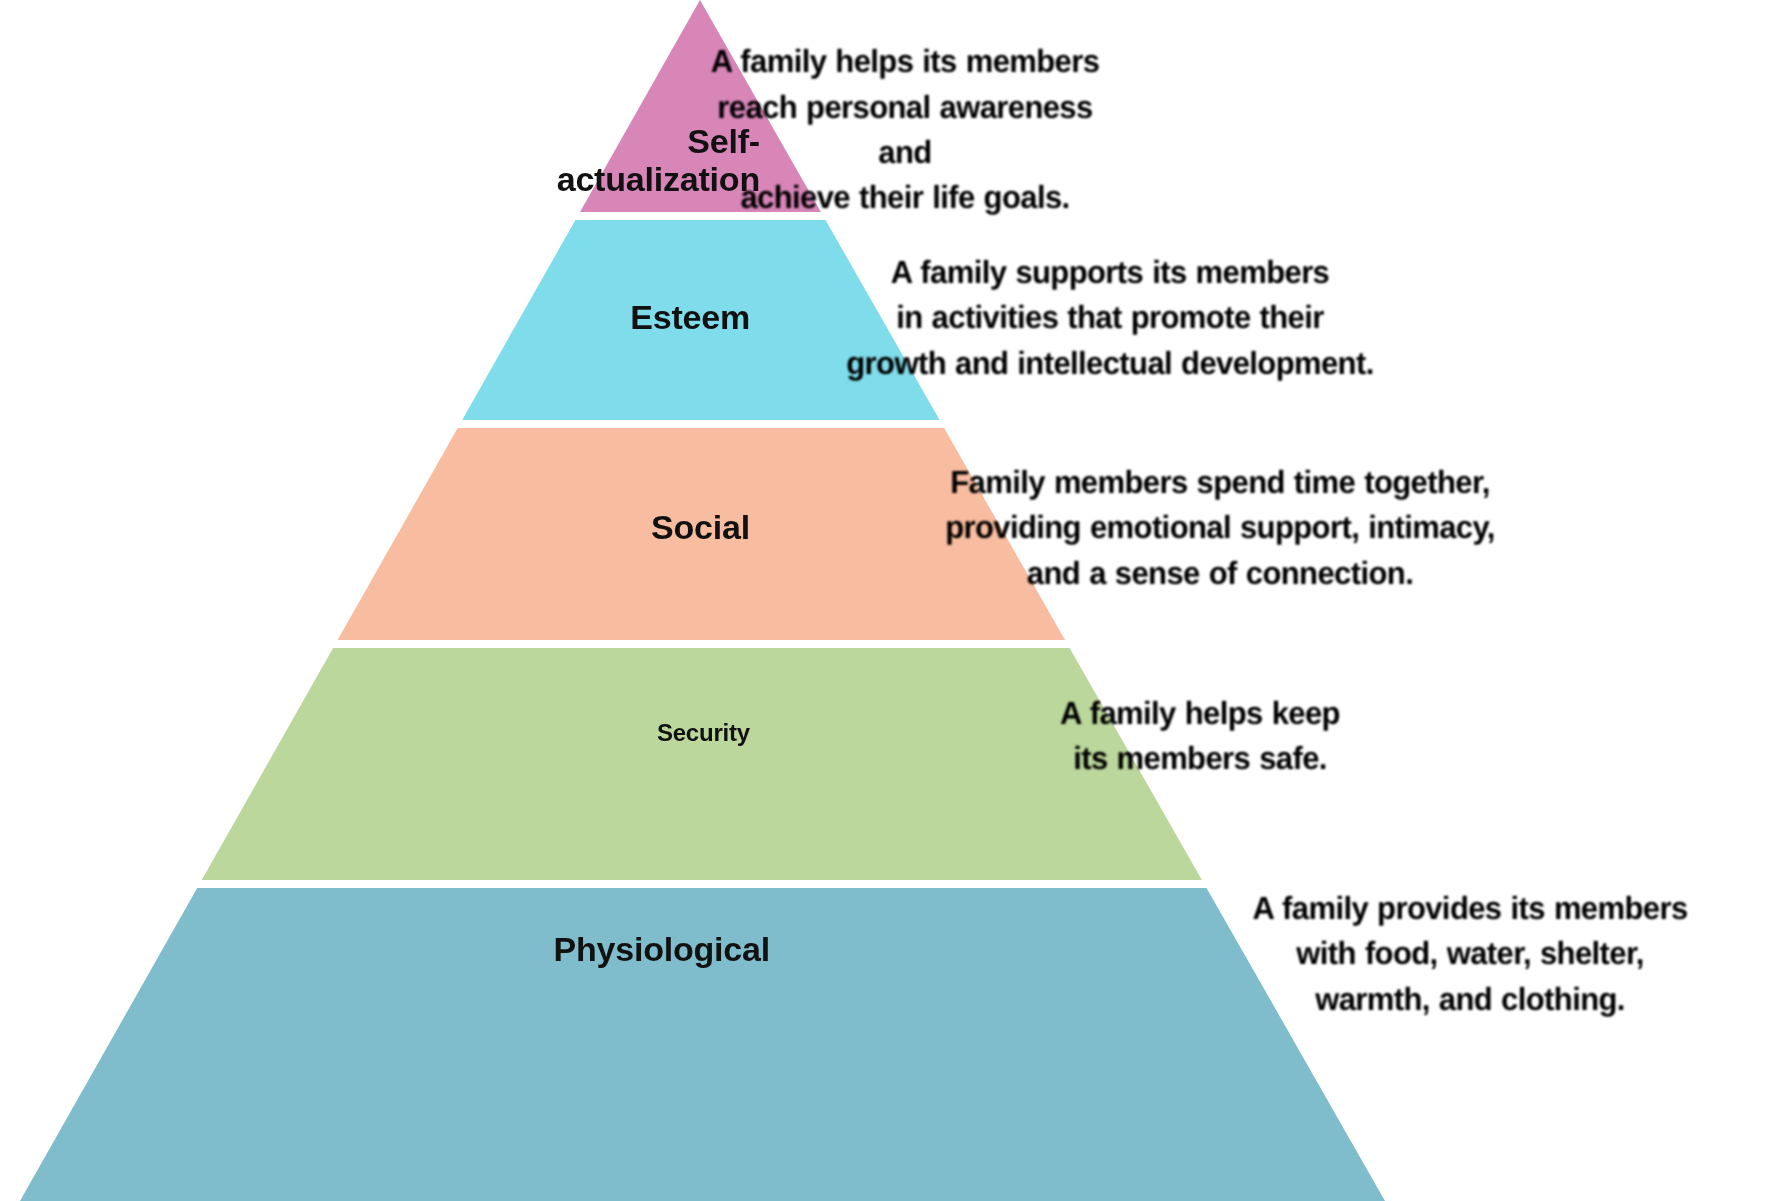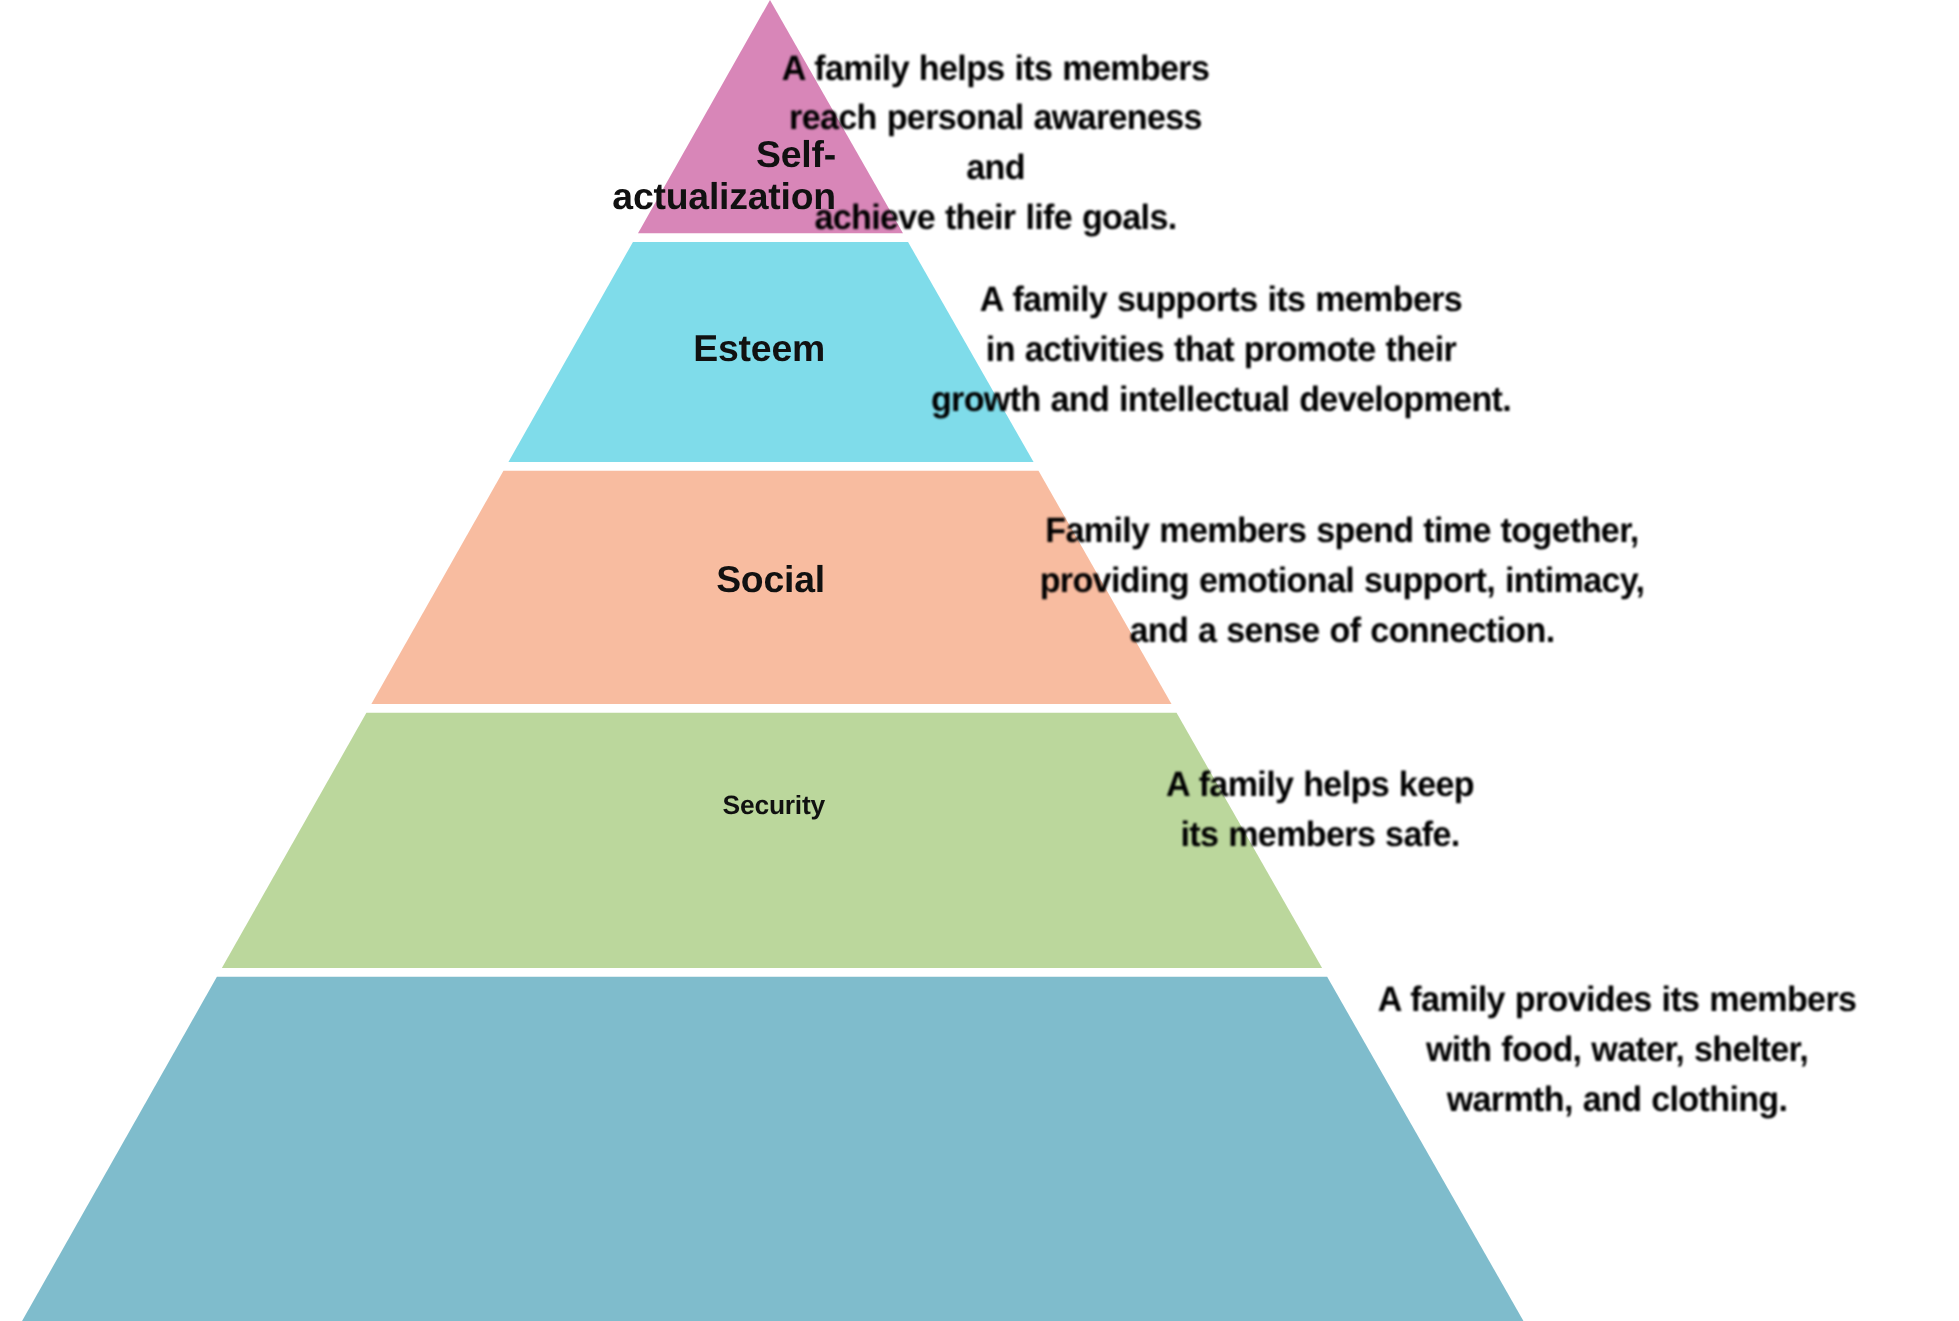--- a/index.html
+++ b/index.html
@@ -130,20 +130,21 @@
       <polygon id="shape-3" points="333.1,648.0 1069.6,648.0 1201.9,880.0 201.7,880.0" fill="#BBD79C"></polygon>
       <polygon id="shape-4" points="197.2,888.0 1206.5,888.0 1385.0,1201.0 20.0,1201.0" fill="#7FBCCC"></polygon>
     </g>
   </svg>
 
   <div class="tier-label l-self">Self-
 actualization</div>
   <div class="tier-label l-esteem">Esteem</div>
   <div class="tier-label l-social">Social</div>
   <div class="tier-label l-security">Security</div>
+  <div class="tier-label l-physio">Physiological</div>
 
   <div class="annotation a-self"><span class="scramble">A family helps its members
 reach personal awareness and
 achieve their life goals.</span></div>
 
   <div class="annotation a-esteem"><span class="scramble">A family supports its members
 in activities that promote their
 growth and intellectual development.</span></div>
 
   <div class="annotation a-social"><span class="scramble">Family members spend time together,

